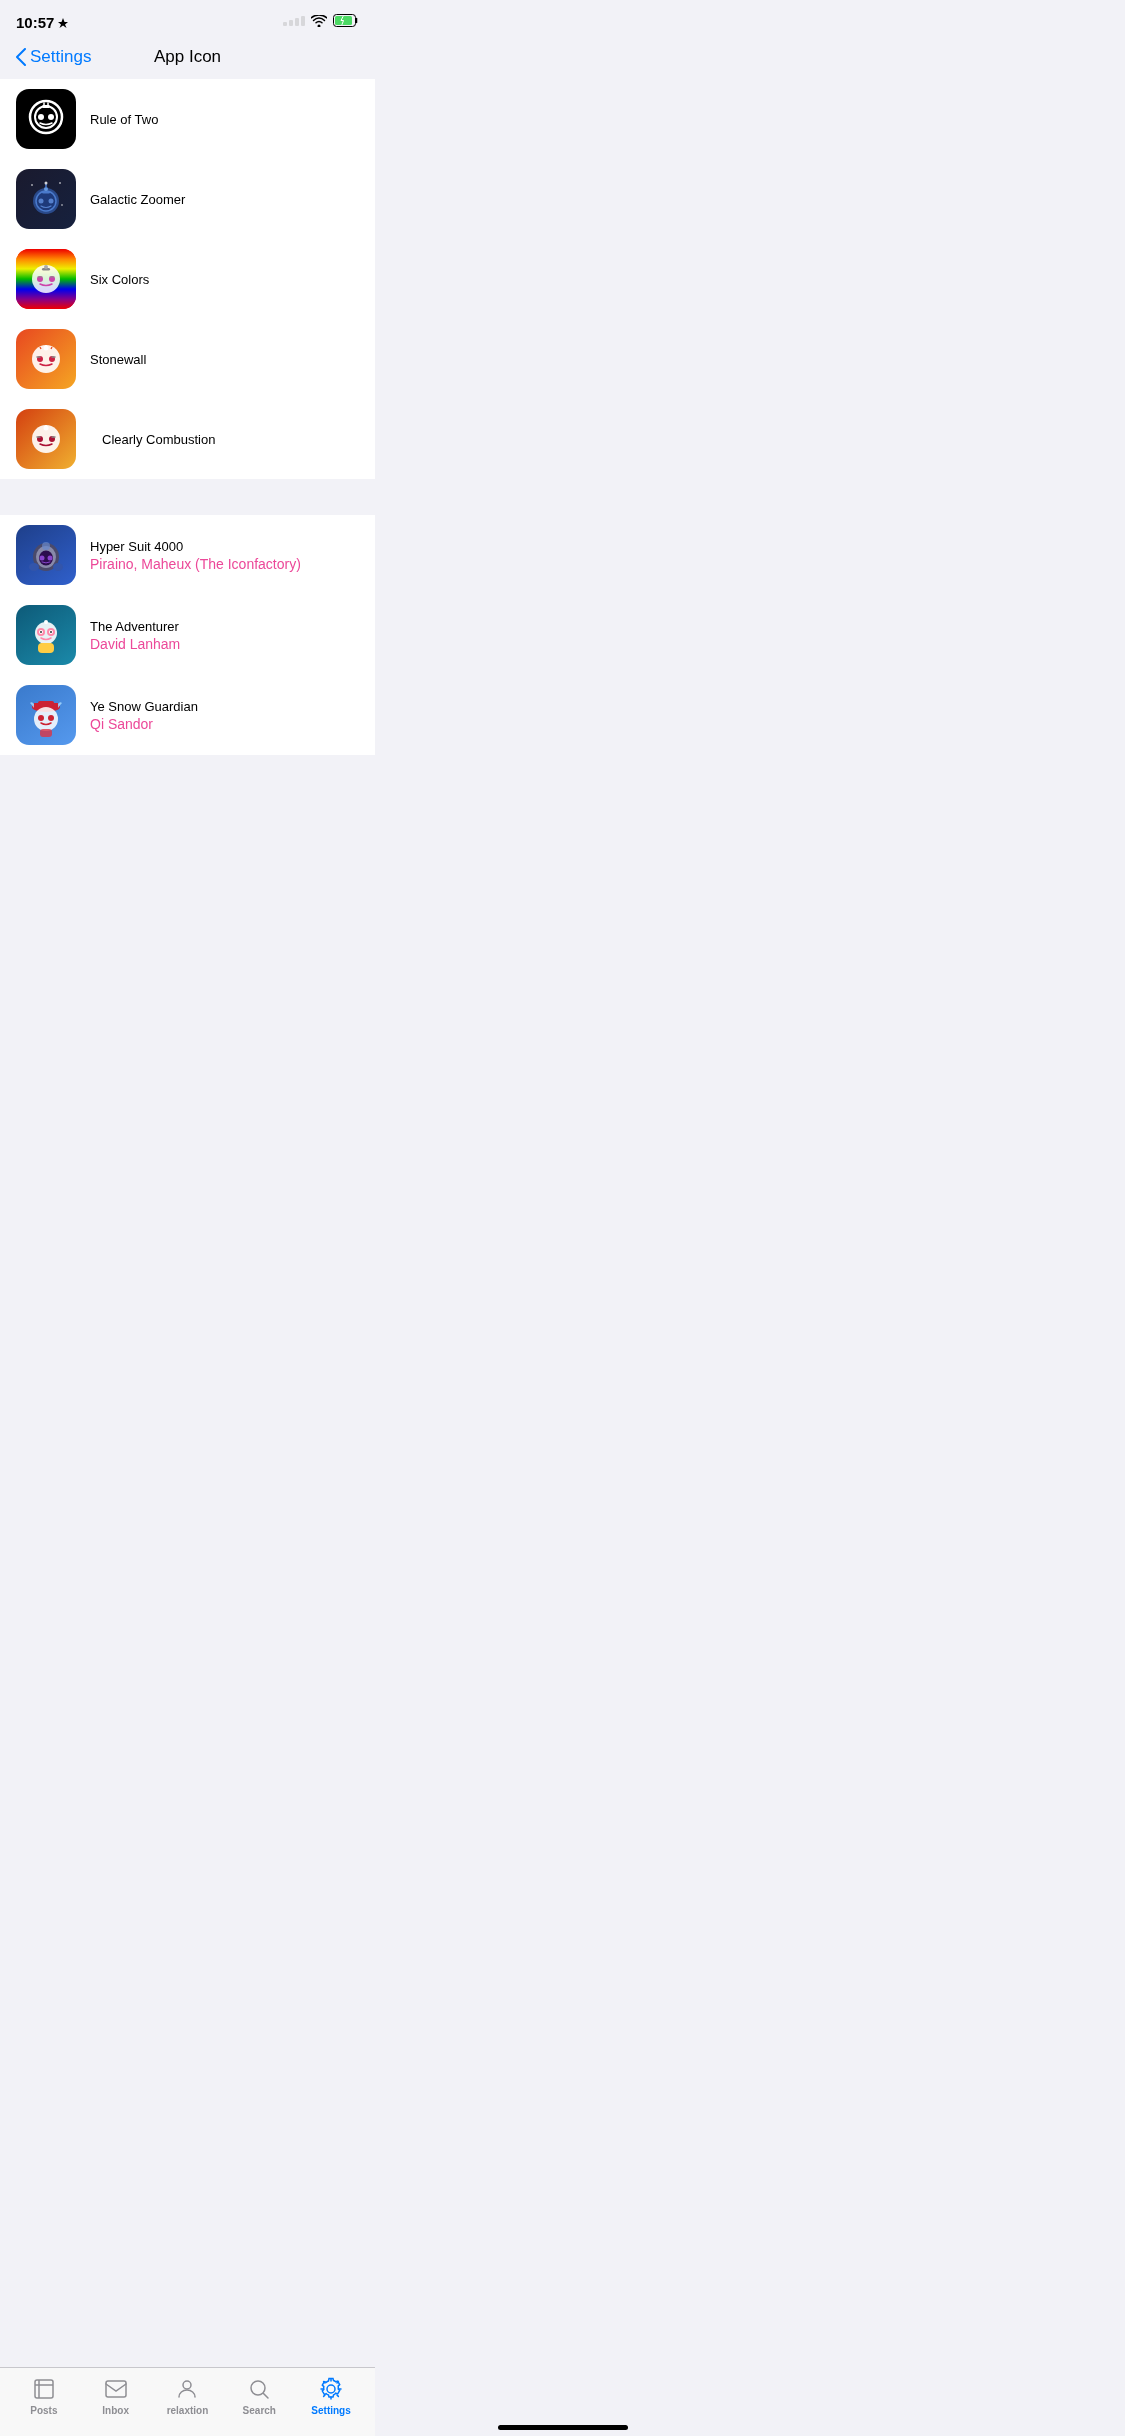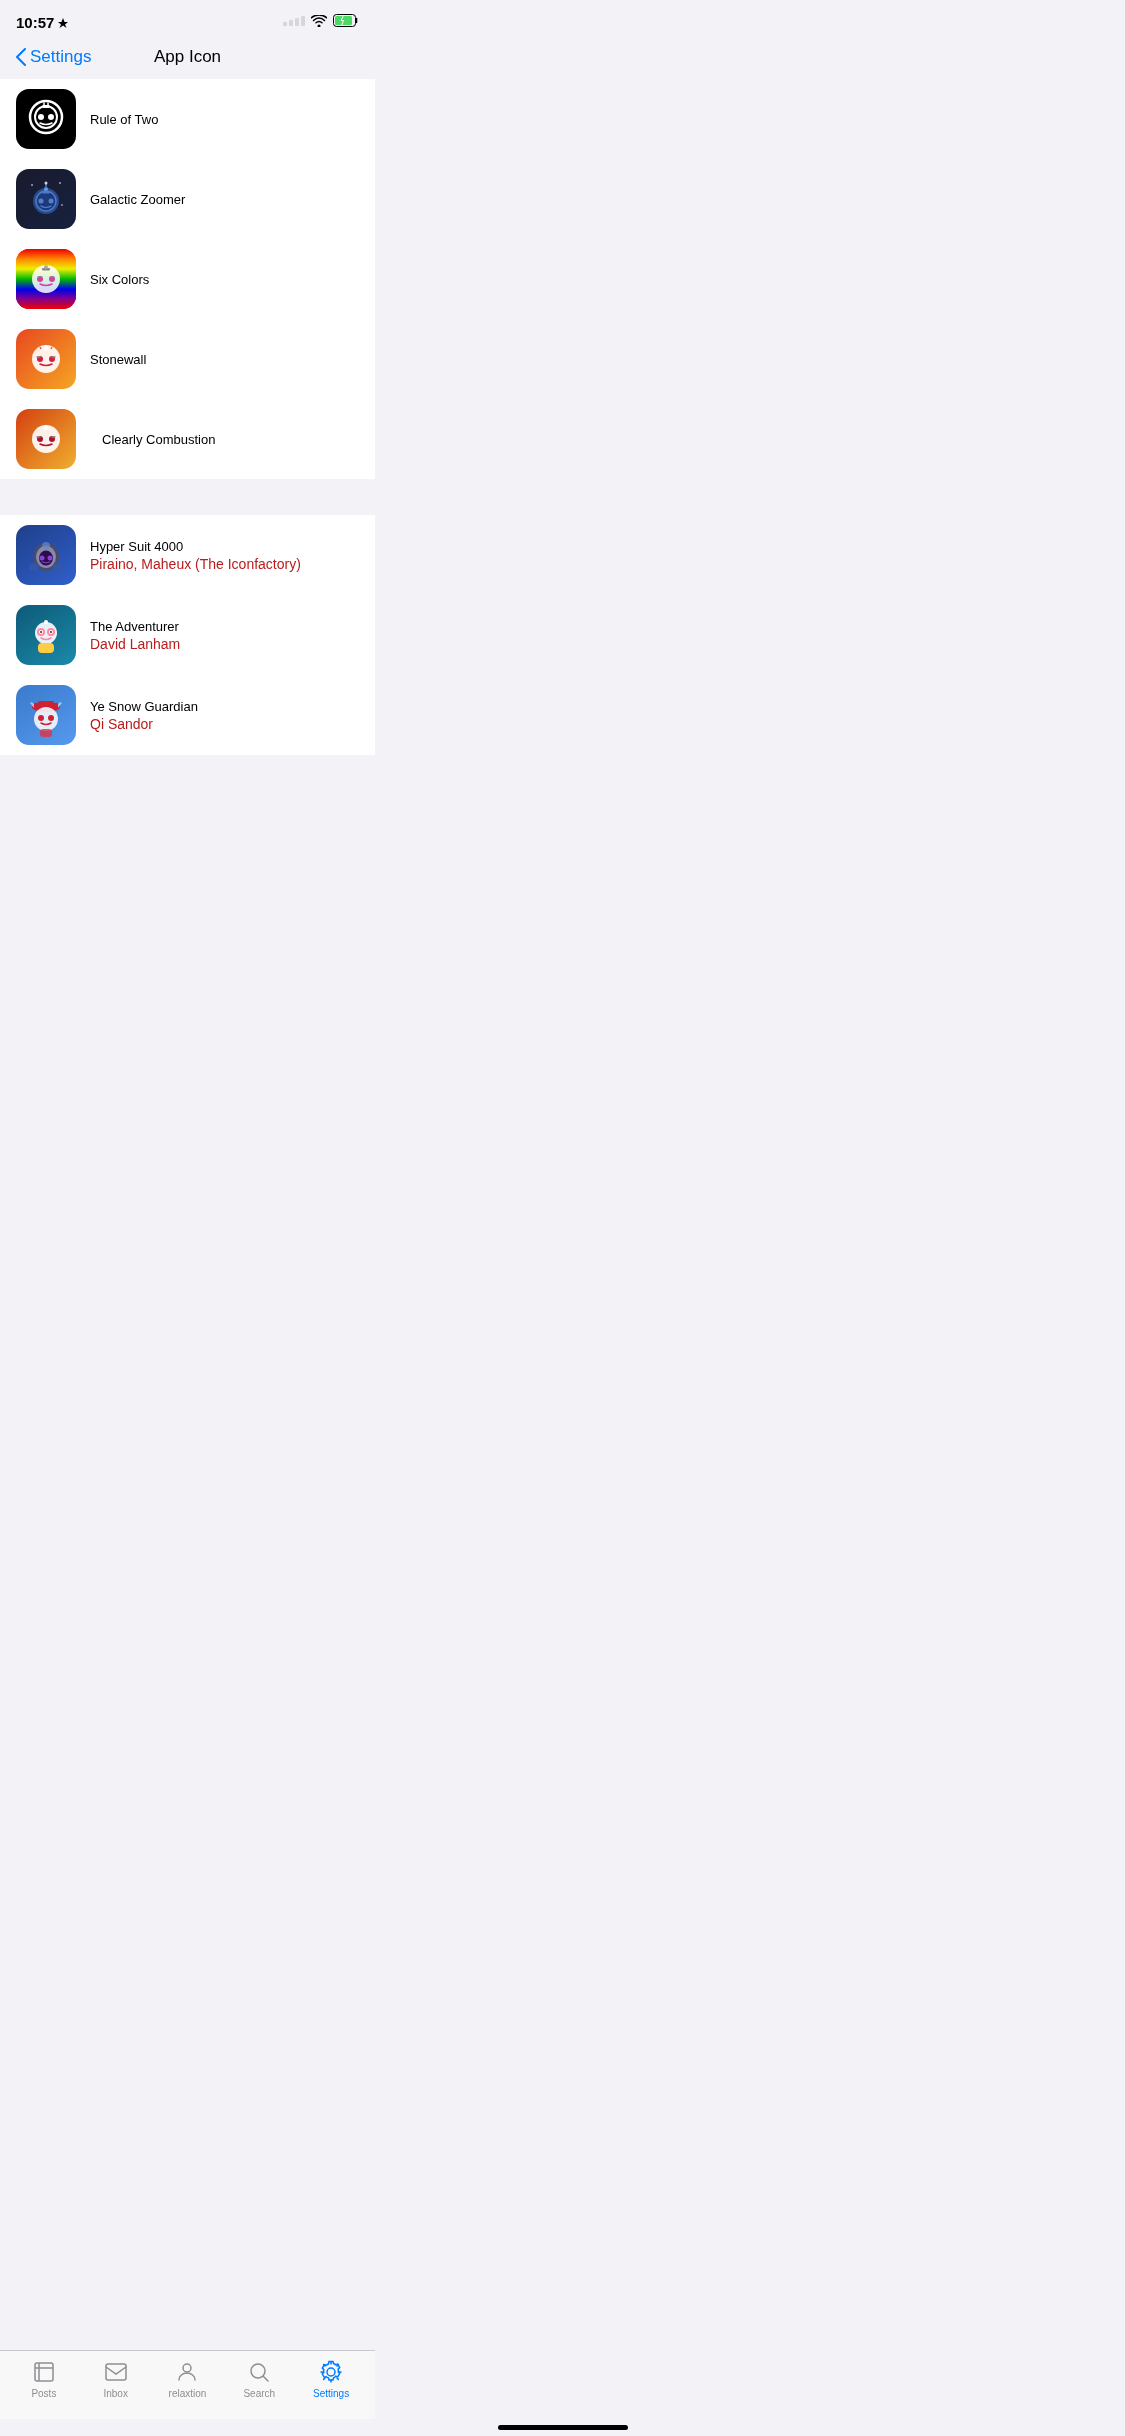--- a/index.html
+++ b/index.html
@@ -112,42 +112,43 @@
     .item-text {
       flex: 1;
     }
     .item-title {
       font-size: 13px;
       color: #000;
       font-weight: 400;
     }
     .item-subtitle {
       font-size: 14px;
-      color: #b91c1c;
+      color: #ec4899;
       margin-top: 2px;
     }
 
     
     .section-gap {
       height: 36px;
       background: #f2f2f7;
     }
 
     
     .tab-bar {
       position: fixed;
-      bottom: 17px;
+      bottom: 0;
       left: 0;
       width: 375px;
       background: rgba(248,248,248,0.97);
       border-top: 0.5px solid #c8c7cc;
       display: flex;
       justify-content: space-around;
       align-items: flex-start;
       padding: 8px 8px 20px;
+      font-weight: bold;
     }
     .tab-item {
       display: flex;
       flex-direction: column;
       align-items: center;
       gap: 3px;
       cursor: pointer;
       min-width: 60px;
     }
     .tab-icon {

